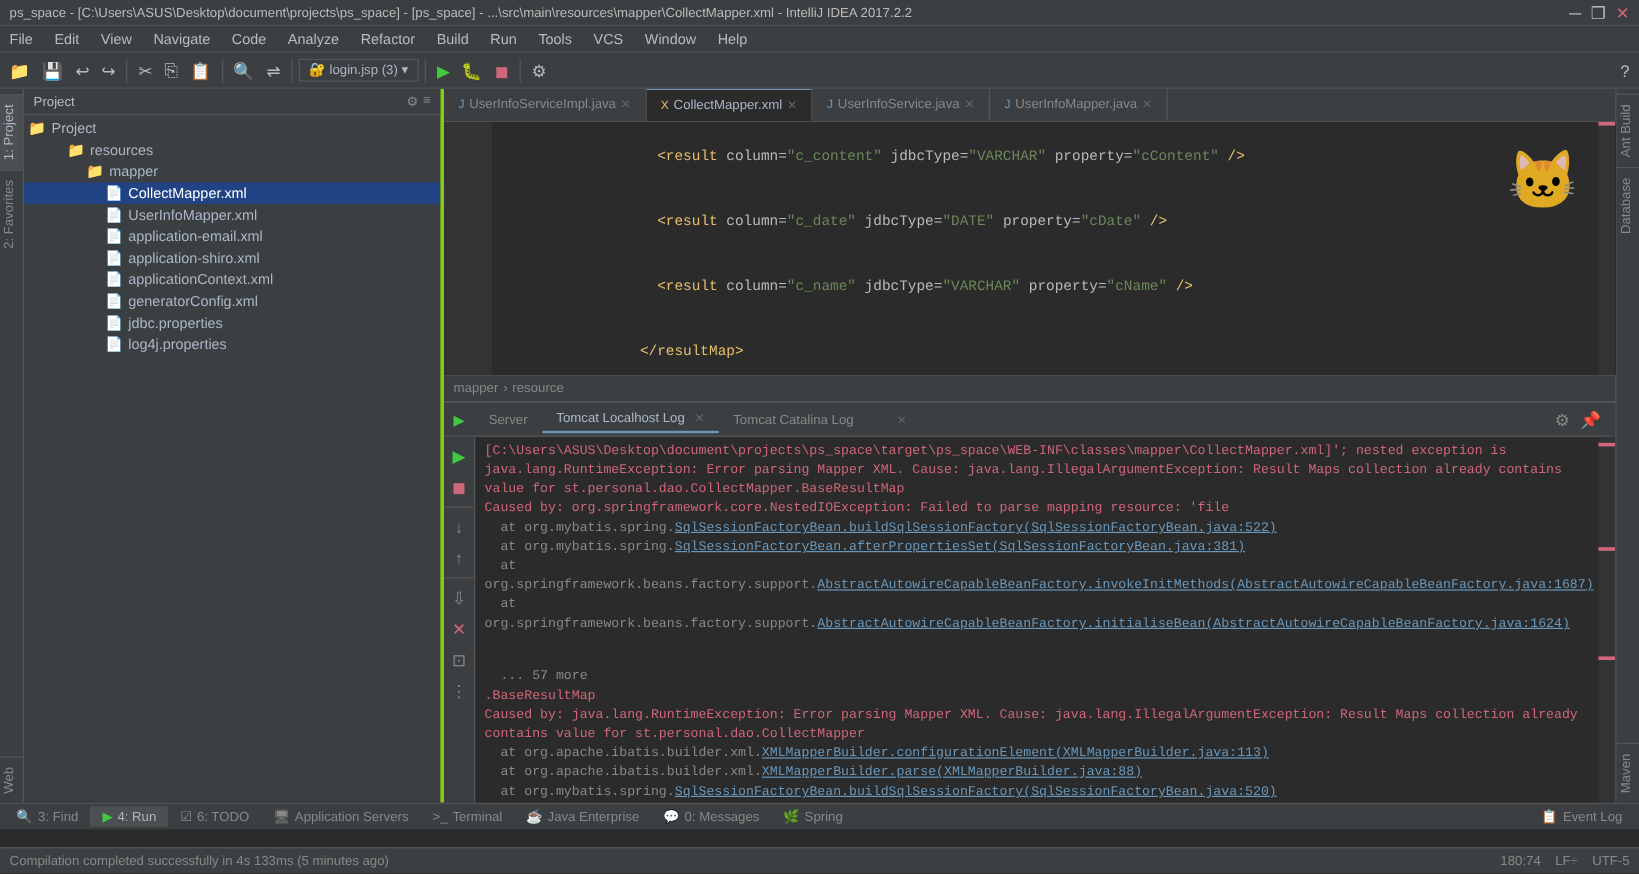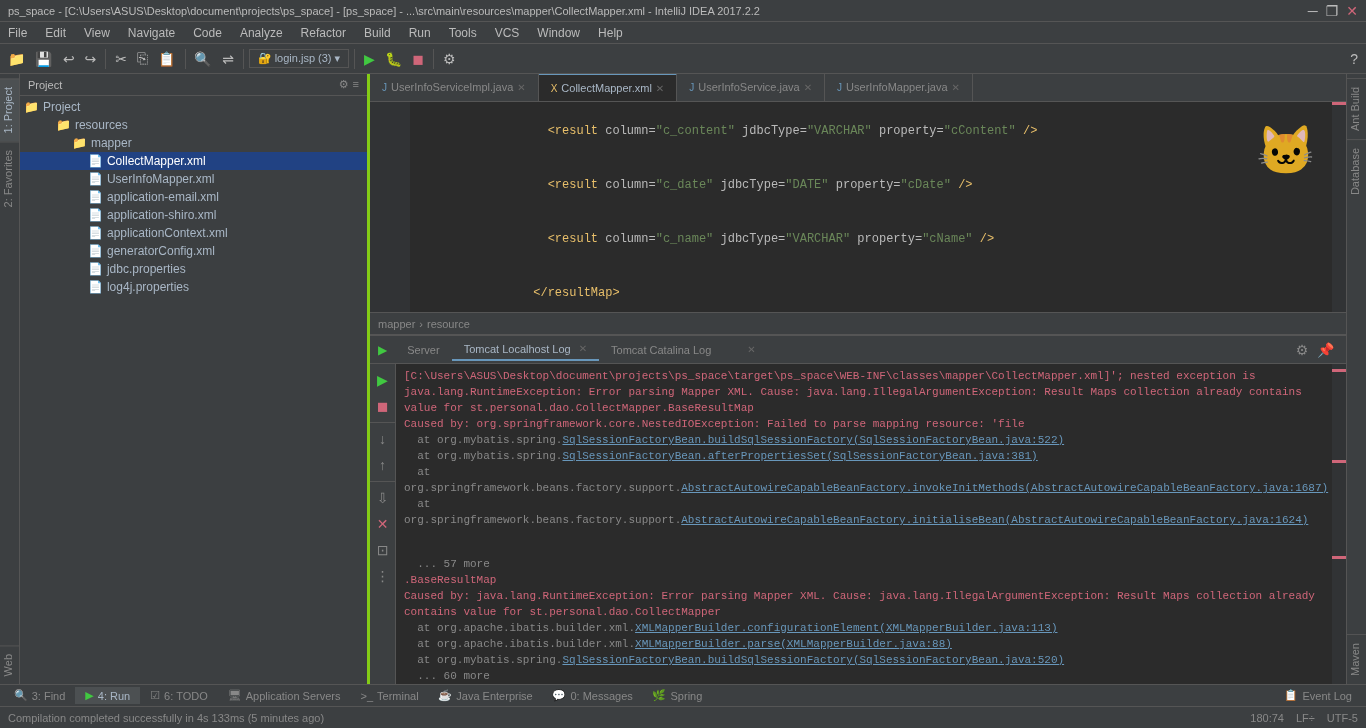--- a/index.html
+++ b/index.html
@@ -50,21 +50,21 @@
     #run-panel { height: 330px; background: #2b2b2b; border-top: 1px solid #555; display: flex; flex-direction: column; }
     #run-panel-tabs { background: #3c3f41; height: 28px; display: flex; align-items: center; border-bottom: 1px solid #555; padding: 0 8px; gap: 0; }
     .run-tab { padding: 4px 12px; font-size: 11px; color: #888; cursor: pointer; display: flex; align-items: center; gap: 4px; }
     .run-tab.active { color: #a9b7c6; border-bottom: 2px solid #6897bb; }
     .run-tool-btn { background: none; border: none; color: #888; font-size: 14px; width: 24px; height: 24px; cursor: pointer; display: flex; align-items: center; justify-content: center; }
     .run-subtab-item { padding: 6px 8px; font-size: 11px; color: #888; cursor: pointer; display: flex; align-items: center; gap: 4px; }
     .run-subtab-item.active { background: #214283; color: #a9b7c6; }
     #run-output { flex: 1; overflow: auto; padding: 4px 8px; font-family: 'Courier New', monospace; font-size: 11px; line-height: 16px; color: #a9b7c6; }
 
     
-    #status-bar { height: 22px; background: #3c3f41; display: flex; align-items: center; justify-content: space-between; padding: 0 8px; font-size: 11px; color: #888; border-top: 1px solid #555; position: fixed; bottom: 0; width: 1366px; }
+    #status-bar { height: 22px; background: #3c3f41; display: flex; align-items: center; justify-content: space-between; padding: 0 8px; font-size: 11px; color: #888; border-top: 1px solid #555; position: fixed; bottom: 0; width: 1366px; margin-top: 15px; }
     #status-bar .status-left { display: flex; gap: 12px; align-items: center; }
     #status-bar .status-right { display: flex; gap: 12px; align-items: center; }
 
     
     #bottom-tabs { height: 22px; background: #3c3f41; display: flex; align-items: center; padding: 0 4px; border-top: 1px solid #555; position: fixed; bottom: 22px; width: 1366px; }
     .bottom-tab { padding: 2px 10px; font-size: 11px; color: #888; cursor: pointer; display: flex; align-items: center; gap: 4px; }
     .bottom-tab.active { color: #a9b7c6; background: #4c5052; }
 
     
     ::-webkit-scrollbar { width: 8px; height: 8px; }

